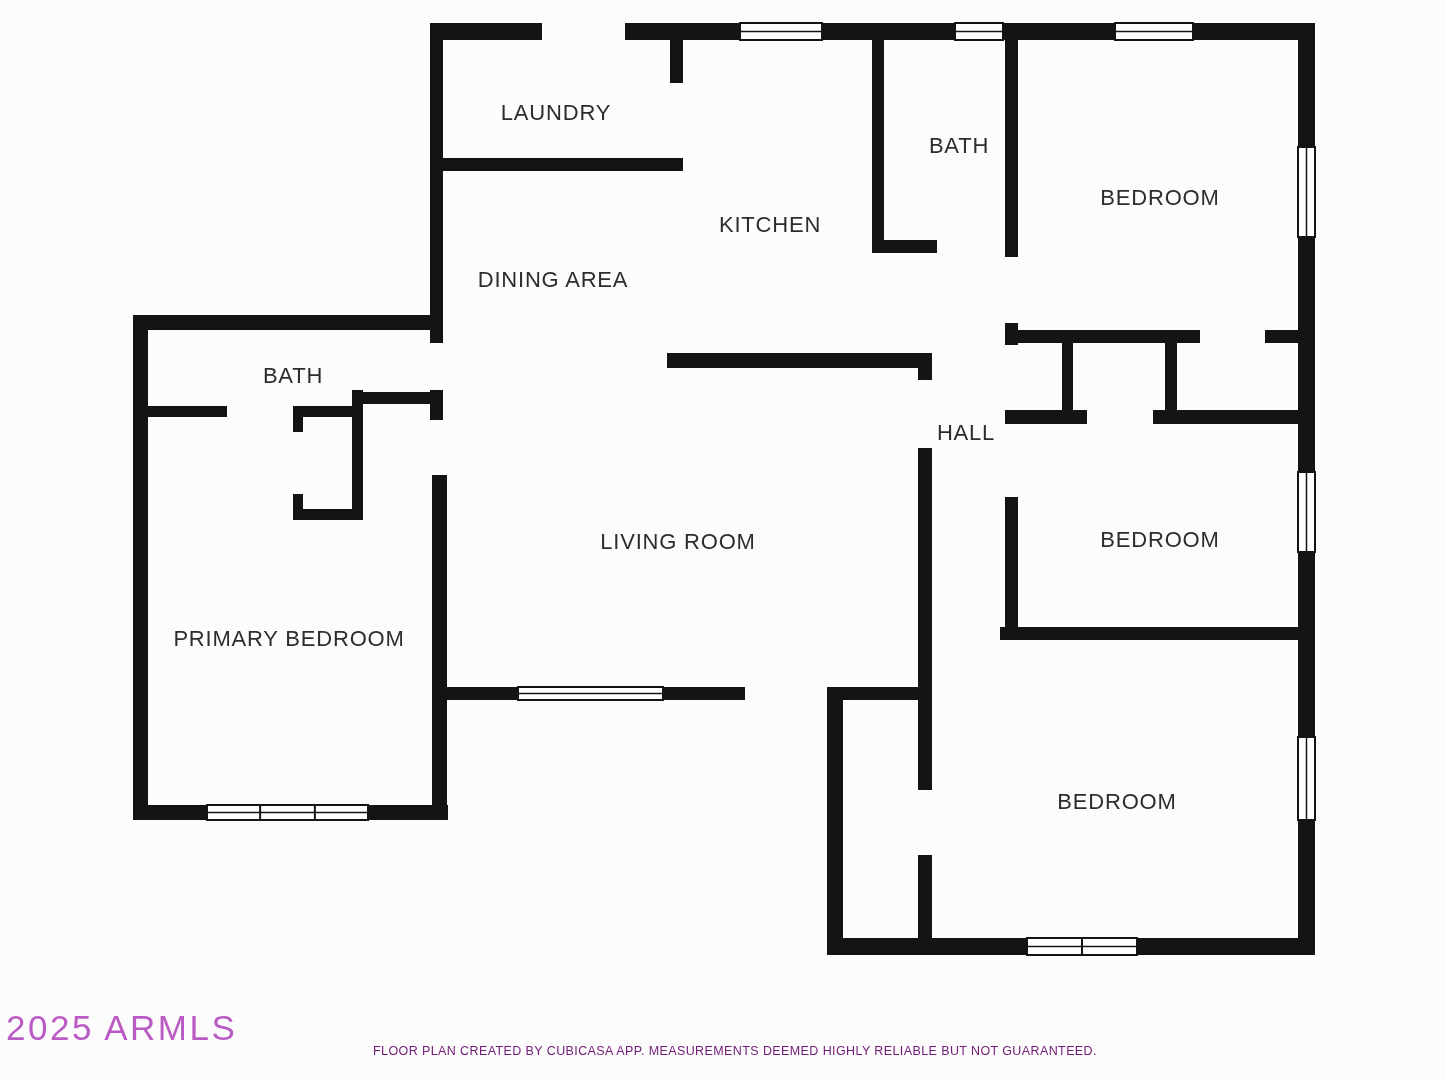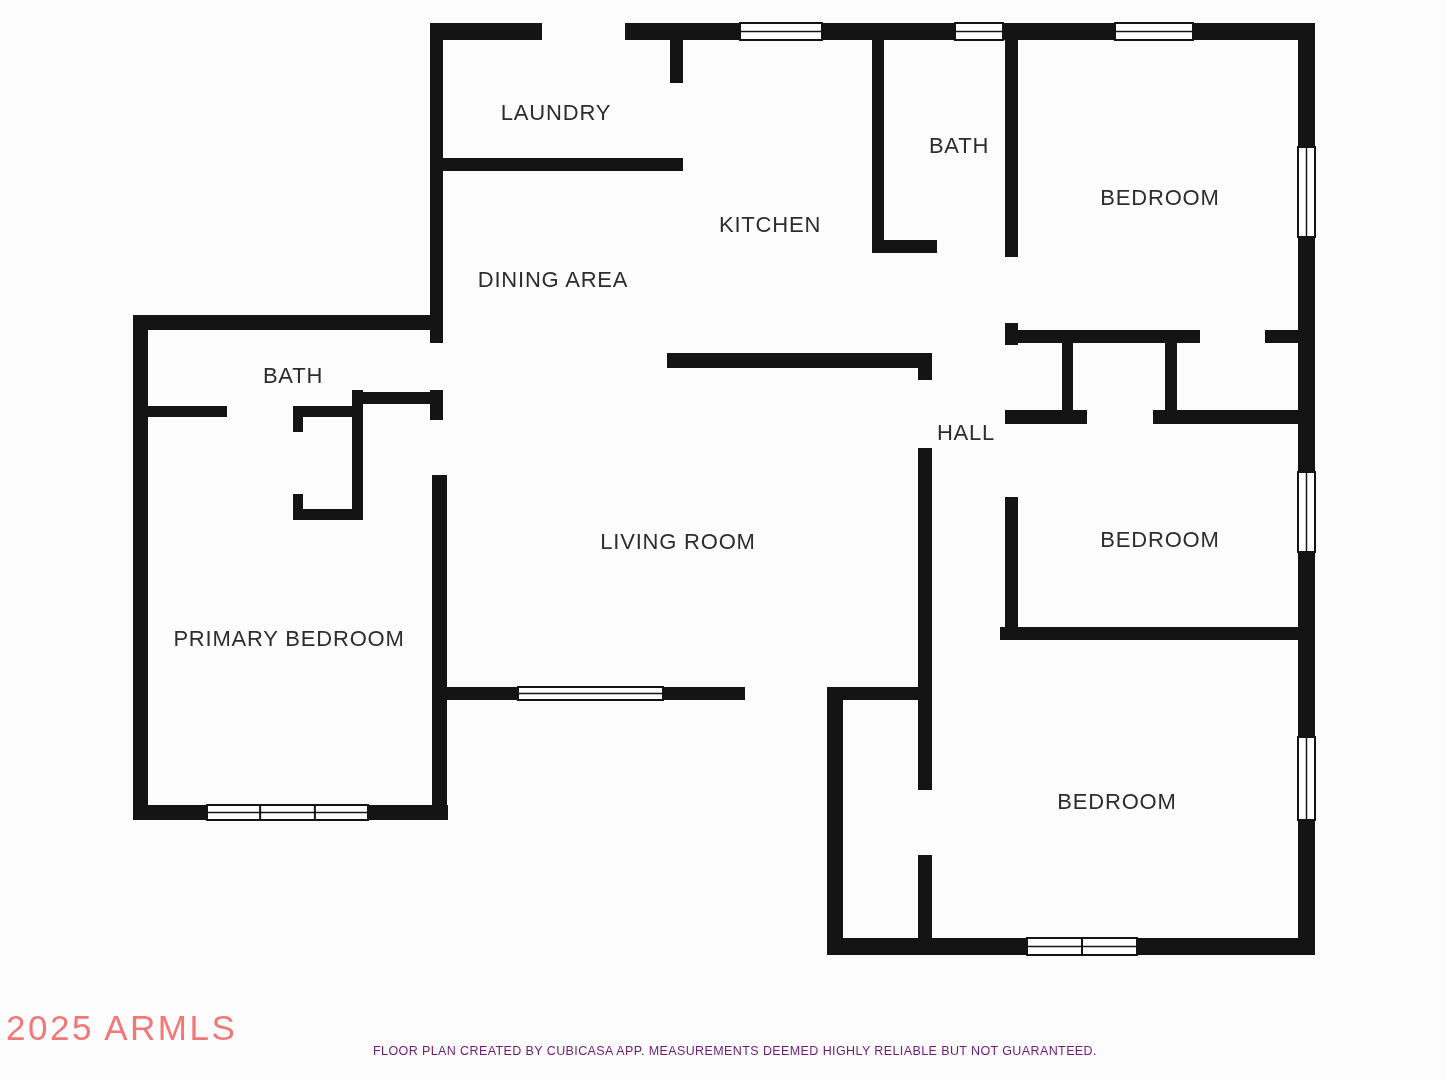--- a/index.html
+++ b/index.html
@@ -16,21 +16,21 @@
     font-family:"Liberation Sans", sans-serif;
     font-size:22px;
     letter-spacing:0.8px;
     fill:#2d2d2d;
   }
   .watermark{
     position:absolute;
     left:6px;top:1008px;
     font-size:35px;
     letter-spacing:2.5px;
-    color:#ef4444;
+    color:#a21caf;
     opacity:0.72;
     white-space:nowrap;
   }
   .footer-disclaimer{
     position:absolute;
     left:0;top:1044px;
     width:100%;
     text-align:center;
     font-size:12.5px;
     letter-spacing:0.4px;

